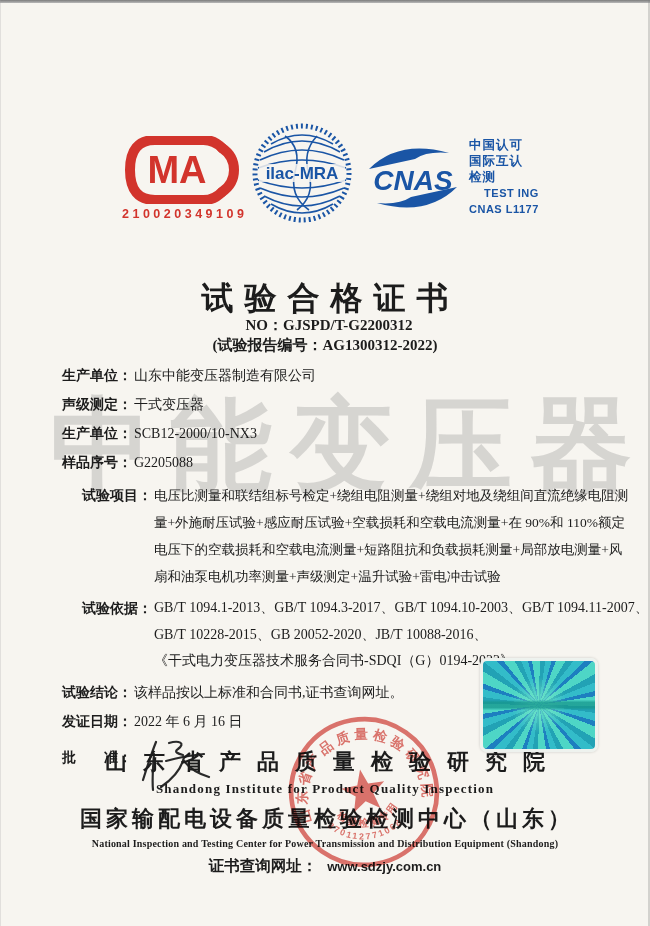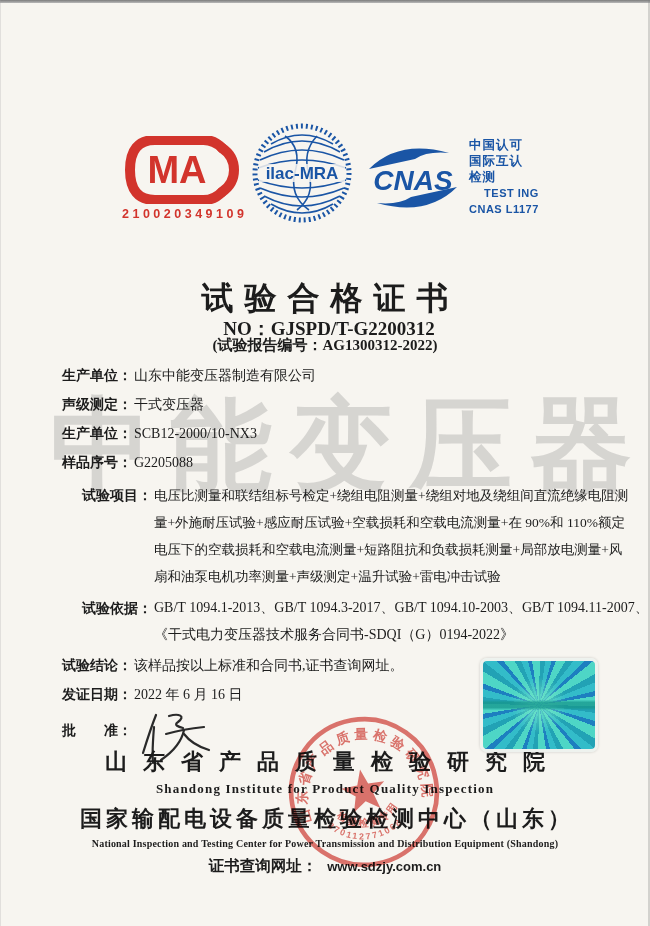--- a/index.html
+++ b/index.html
@@ -29,21 +29,21 @@
   .watermark{
     position:absolute;left:50px;top:378px;z-index:1;
     font-size:102px;font-weight:bold;letter-spacing:18px;white-space:nowrap;
     color:rgba(140,140,140,.30);
   }
 
   
   .title{position:absolute;left:0;right:0;top:277px;z-index:2;margin:0;
     text-align:center;font-size:32px;font-weight:bold;letter-spacing:11px;padding-left:11px;}
   .cert-no{position:absolute;left:8px;right:0;top:316px;z-index:2;
-    text-align:center;font-size:19px;font-weight:bold;}
+    text-align:center;font-size:15px;font-weight:bold;}
   .report-no{position:absolute;left:0;right:0;top:336px;z-index:2;
     text-align:center;font-size:15px;font-weight:bold;}
 
   
   .fields{position:absolute;left:62px;top:366px;width:580px;z-index:2;}
   .row{display:flex;align-items:flex-start;line-height:20px;margin-bottom:9px;font-size:14px;}
   .row .label{flex:0 0 72px;font-weight:bold;white-space:nowrap;}
   .row .value{white-space:nowrap;}
   .row-multi{margin-top:5px;margin-bottom:0;}
   .row-multi .lines{line-height:27px;font-size:13.5px;}
@@ -167,20 +167,21 @@
         <div>量+外施耐压试验+感应耐压试验+空载损耗和空载电流测量+在 90%和 110%额定</div>
         <div>电压下的空载损耗和空载电流测量+短路阻抗和负载损耗测量+局部放电测量+风</div>
         <div>扇和油泵电机功率测量+声级测定+温升试验+雷电冲击试验</div>
       </span>
     </div>
 
     <div class="row row-multi row-basis">
       <span class="label">试验依据：</span>
       <span class="lines">
         <div>GB/T 1094.1-2013、GB/T 1094.3-2017、GB/T 1094.10-2003、GB/T 1094.11-2007、</div>
+        <div>GB/T 10228-2015、GB 20052-2020、JB/T 10088-2016、</div>
         <div>《干式电力变压器技术服务合同书-SDQI（G）0194-2022》</div>
       </span>
     </div>
 
     <div class="row row-conclusion">
       <span class="label">试验结论：</span>
       <span class="value">该样品按以上标准和合同书,证书查询网址。</span>
     </div>
     <div class="row">
       <span class="label">发证日期：</span>

